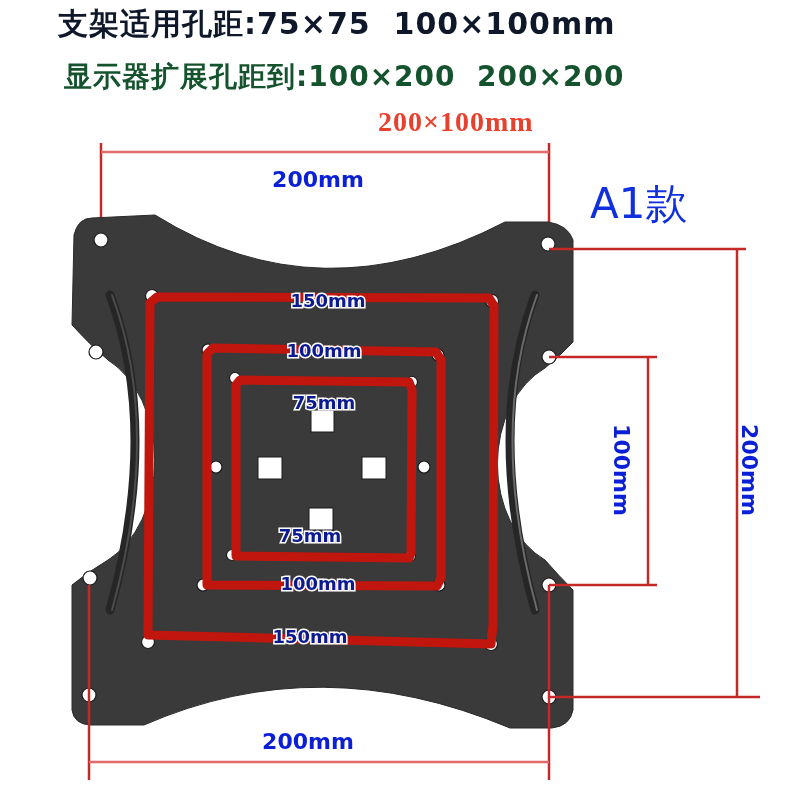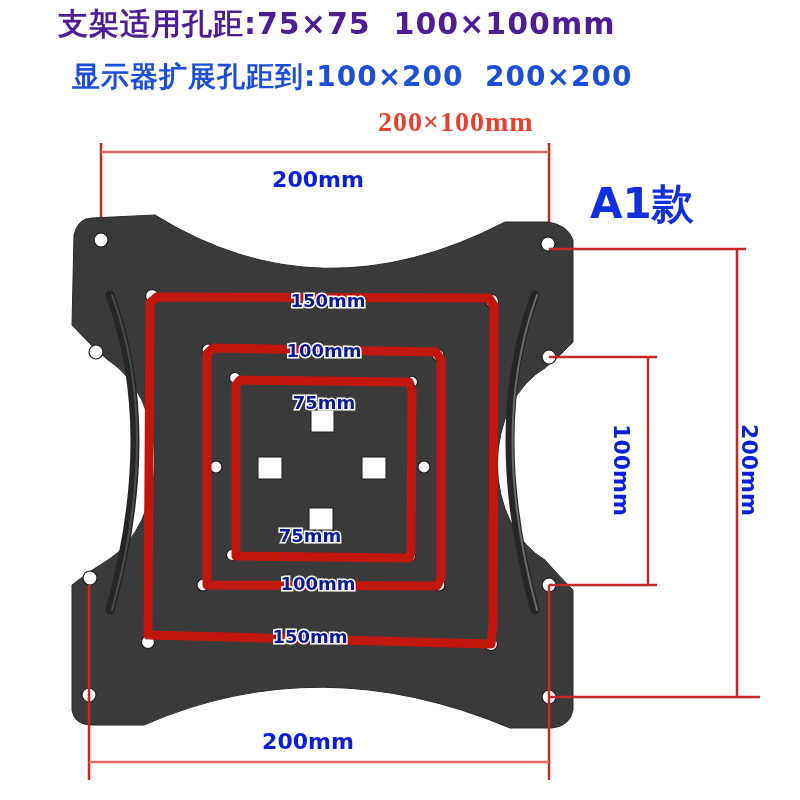--- a/index.html
+++ b/index.html
@@ -1,21 +1,21 @@
 <!DOCTYPE html>
 <html><head>
   <meta charset="utf-8">
   <style>
     html, body { margin: 0; padding: 0; background: #ffffff; }
     body { width: 800px; height: 800px; position: relative; overflow: hidden; font-family: "DejaVu Sans", sans-serif; }
     .header-line { position: absolute; white-space: pre; font-weight: bold; }
-    .line1 { left: 58px; top: 4px; font-size: 30px; color: #4c1d95; letter-spacing: 1px; text-align: center; }
-    .line2 { left: 72px; top: 58px; font-size: 28px; color: #1d4ed8; letter-spacing: 1px; }
+    .line1 { left: 58px; top: 4px; font-size: 30px; color: #0f172a; letter-spacing: 1px; text-align: center; }
+    .line2 { left: 64px; top: 58px; font-size: 28px; color: #14532d; letter-spacing: 1px; }
     .line3 { left: 378px; top: 106px; font-size: 28px; color: #e8402c; letter-spacing: 1px; font-family: Liberation Serif, serif; }
-    .variant { position: absolute; left: 590px; top: 176px; font-size: 42px; font-weight: bold; color: #1030e0; }
+    .variant { position: absolute; left: 590px; top: 176px; font-size: 42px; font-weight: normal; color: #1030e0; }
     svg.diagram { position: absolute; left: 0; top: 0; }
     .dim-text { font-family: "DejaVu Sans", sans-serif; font-weight: bold; }
   </style>
 </head>
 <body>
 
 <div class="header-line line1">支架适用孔距:75×75  100×100mm</div>
 <div class="header-line line2">显示器扩展孔距到:100×200  200×200</div>
 <div class="header-line line3">200×100mm</div>
 

